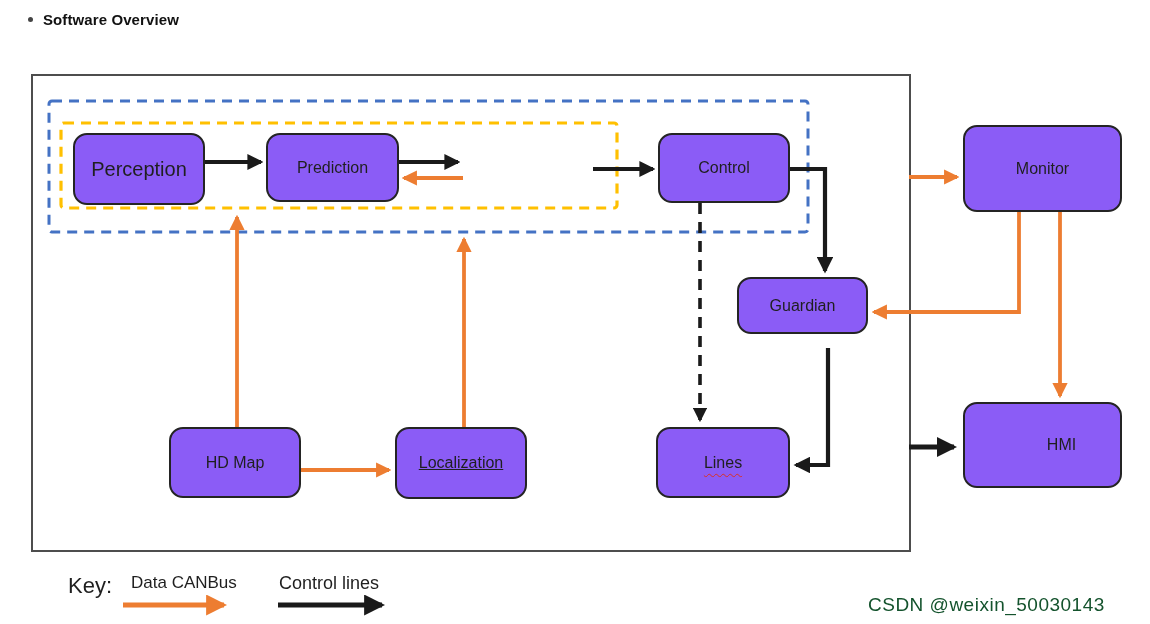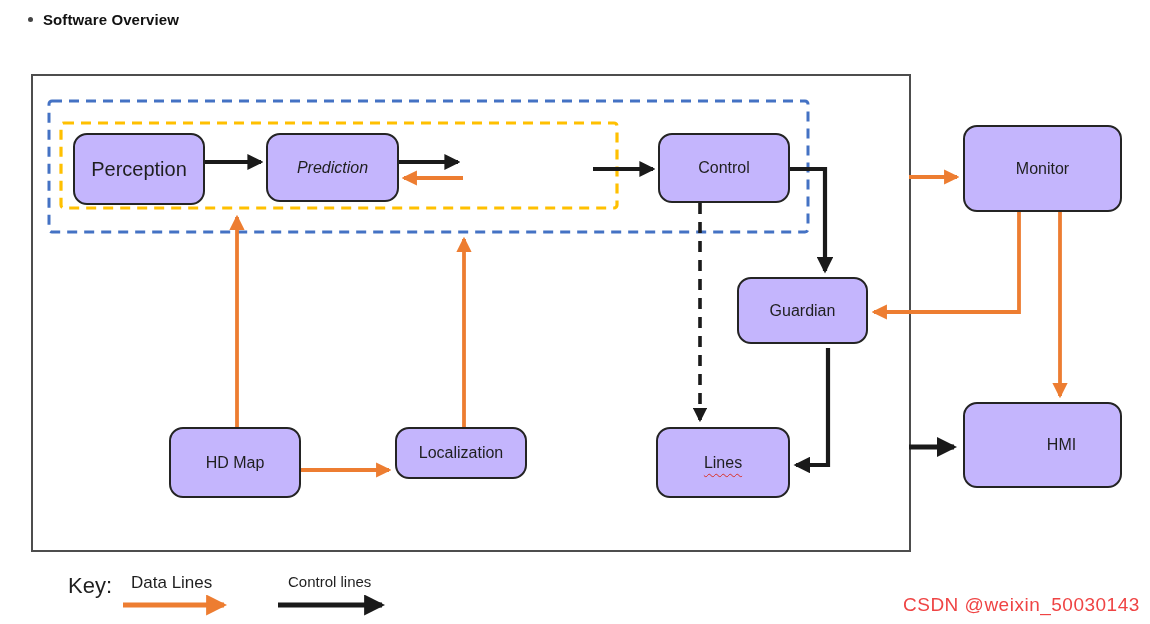--- a/index.html
+++ b/index.html
@@ -19,52 +19,52 @@
     position: absolute; left: 31px; top: 74px; width: 876px; height: 474px;
     border: 2px solid #4d4d4d; background: transparent;
   }
 
   
   svg.wires { position: absolute; left: 0; top: 0; pointer-events: none; }
   .wire { fill: none; }
 
   
   .node {
-    position: absolute; background: #c4b5fd; border: 2.5px solid #242424;
+    position: absolute; background: #8b5cf6; border: 2.5px solid #242424;
     border-radius: 14px; display: flex; align-items: center; justify-content: center;
     font-size: 16px; color: #1f1f1f; box-sizing: border-box;
   }
   .n-perception   { left: 73px;  top: 133px; width: 132px; height: 72px; font-size: 20px; }
-  .n-prediction   { left: 266px; top: 133px; width: 133px; height: 69px; font-style: italic; }
+  .n-prediction   { left: 266px; top: 133px; width: 133px; height: 69px; }
   .n-planning     { left: 463px; top: 133px; width: 130px; height: 69px; }
   .n-control      { left: 658px; top: 133px; width: 132px; height: 70px; }
   .n-monitor      { left: 963px; top: 125px; width: 159px; height: 87px; }
-  .n-guardian     { left: 737px; top: 277px; width: 131px; height: 67px; text-align: center; }
+  .n-guardian     { left: 737px; top: 277px; width: 131px; height: 57px; text-align: center; }
   .n-canbus       { left: 656px; top: 427px; width: 134px; height: 71px; }
   .n-hdmap        { left: 169px; top: 427px; width: 132px; height: 71px; text-align: right; }
-  .n-localization { left: 395px; top: 427px; width: 132px; height: 52px; }
+  .n-localization { left: 395px; top: 427px; width: 132px; height: 72px; text-decoration: underline; }
   .n-hmi          { left: 963px; top: 402px; width: 159px; height: 86px; padding-left: 38px; }
 
   .misspell {
     text-decoration-line: underline;
     text-decoration-style: wavy;
     text-decoration-color: #d93025;
     text-decoration-thickness: 1px;
     text-underline-offset: 5px;
   }
 
   
   .key-label    { position: absolute; left: 68px;  top: 573px; font-size: 22px; }
   .key-data     { position: absolute; left: 131px; top: 573px; font-size: 17px; }
-  .key-control  { position: absolute; left: 288px; top: 573px; font-size: 15px; }
+  .key-control  { position: absolute; left: 279px; top: 573px; font-size: 18px; }
 
   
   .watermark {
-    position: absolute; left: 903px; top: 594px; font-size: 19px;
-    color: #ef4444; letter-spacing: 0.5px; white-space: nowrap;
+    position: absolute; left: 868px; top: 594px; font-size: 19px;
+    color: #14532d; letter-spacing: 0.5px; white-space: nowrap;
   }
 </style>
 </head>
 <body>
 
 <div class="page">
 
   <div class="title-row">
     <span class="bullet"></span>
     <span class="page-title">Software Overview</span>
@@ -133,18 +133,18 @@
     <span>HD Map</span>
   </div>
   <div class="node n-localization">
     <span>Localization</span>
   </div>
   <div class="node n-hmi">
     <span>HMI</span>
   </div>
 
   <div class="key-label">Key:</div>
-  <div class="key-data">Data Lines</div>
+  <div class="key-data">Data CANBus</div>
   <div class="key-control">Control lines</div>
 
   <div class="watermark">CSDN @weixin_50030143</div>
 
 </div>
 
 </body></html>

